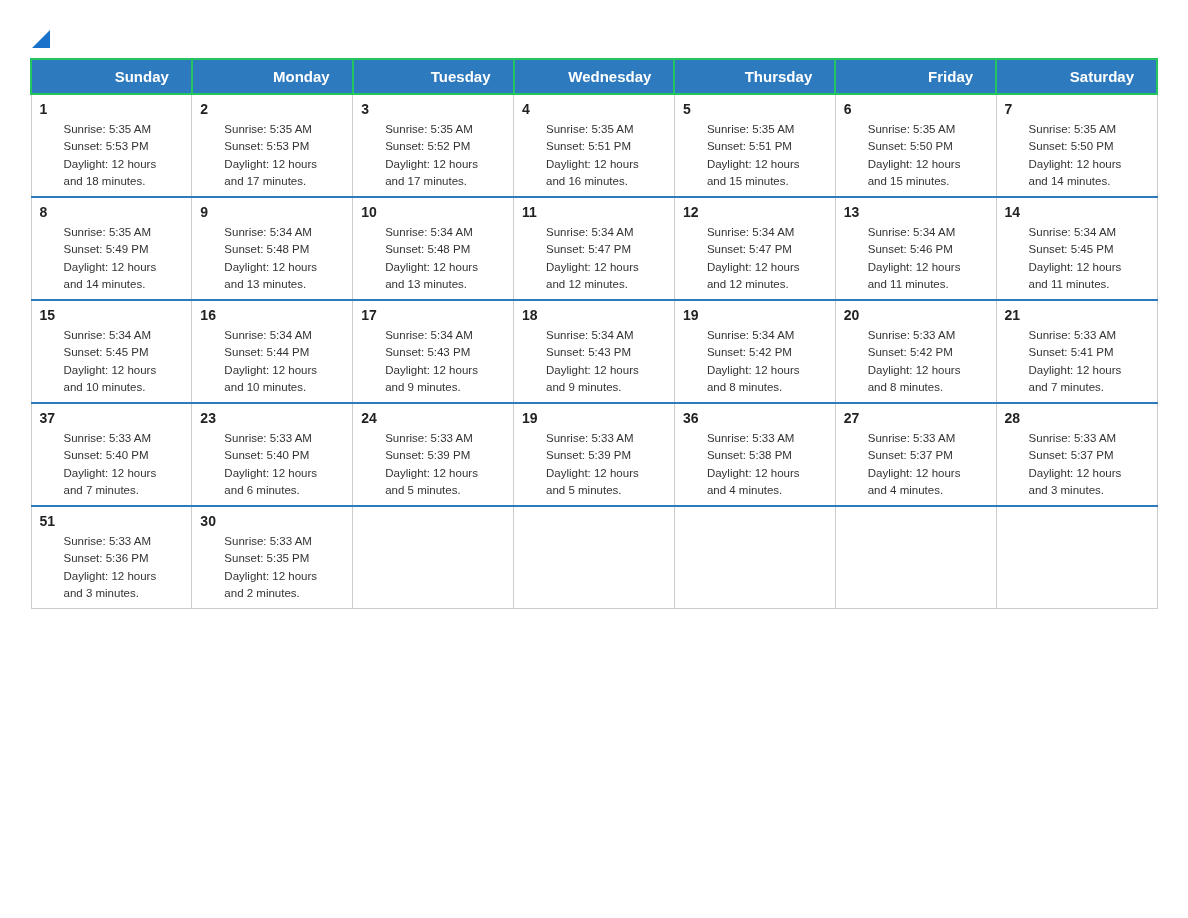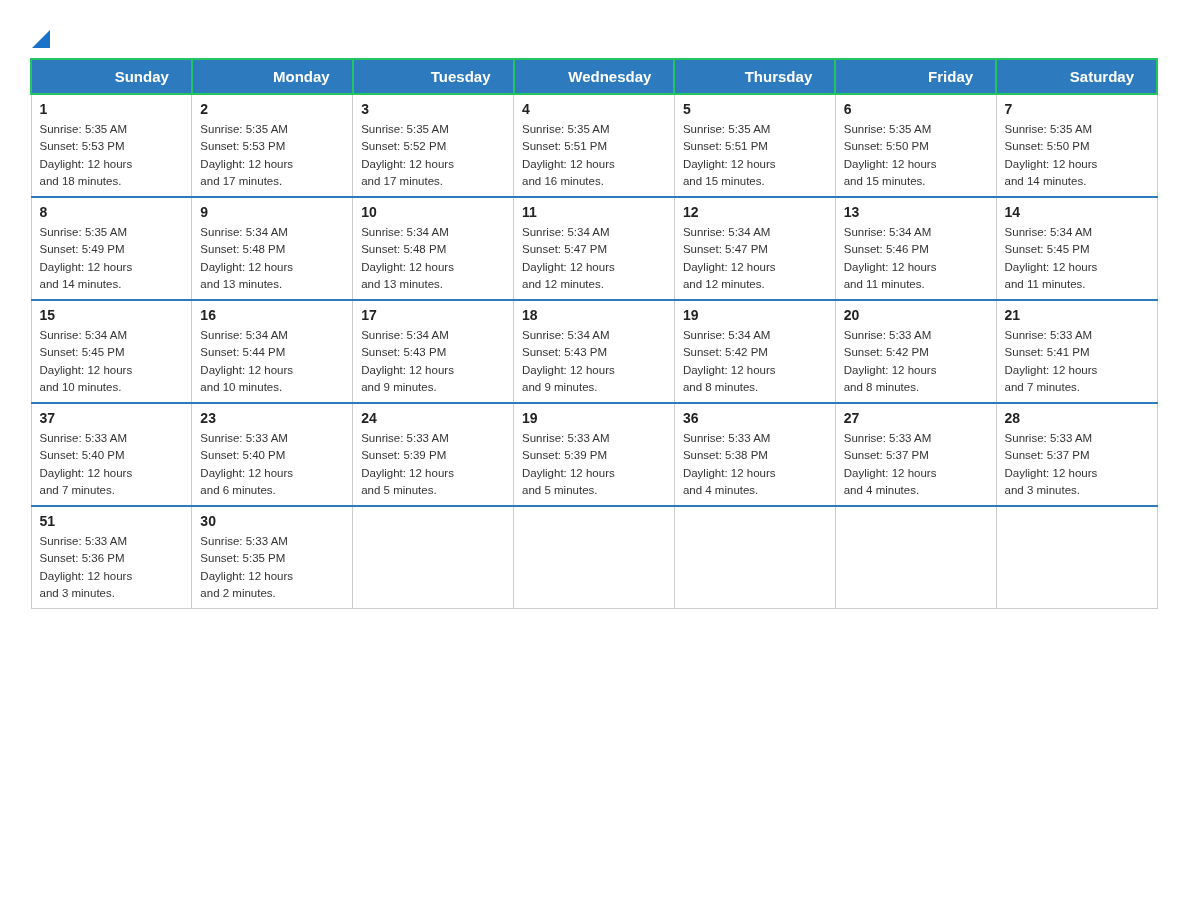--- a/index.html
+++ b/index.html
@@ -82,20 +82,21 @@
       font-size: 14px;
       font-weight: bold;
       color: #222;
       display: block;
       margin-bottom: 4px;
     }
     .day-info {
       font-size: 11.5px;
       line-height: 1.5;
       color: #333;
+      margin-left: 24px;
     }
     .empty-cell {
       background: #fff;
     }
     tr.week-row td {
       border-top: 2px solid #2e7abf;
     }
   </style>
 </head>
 <body>

